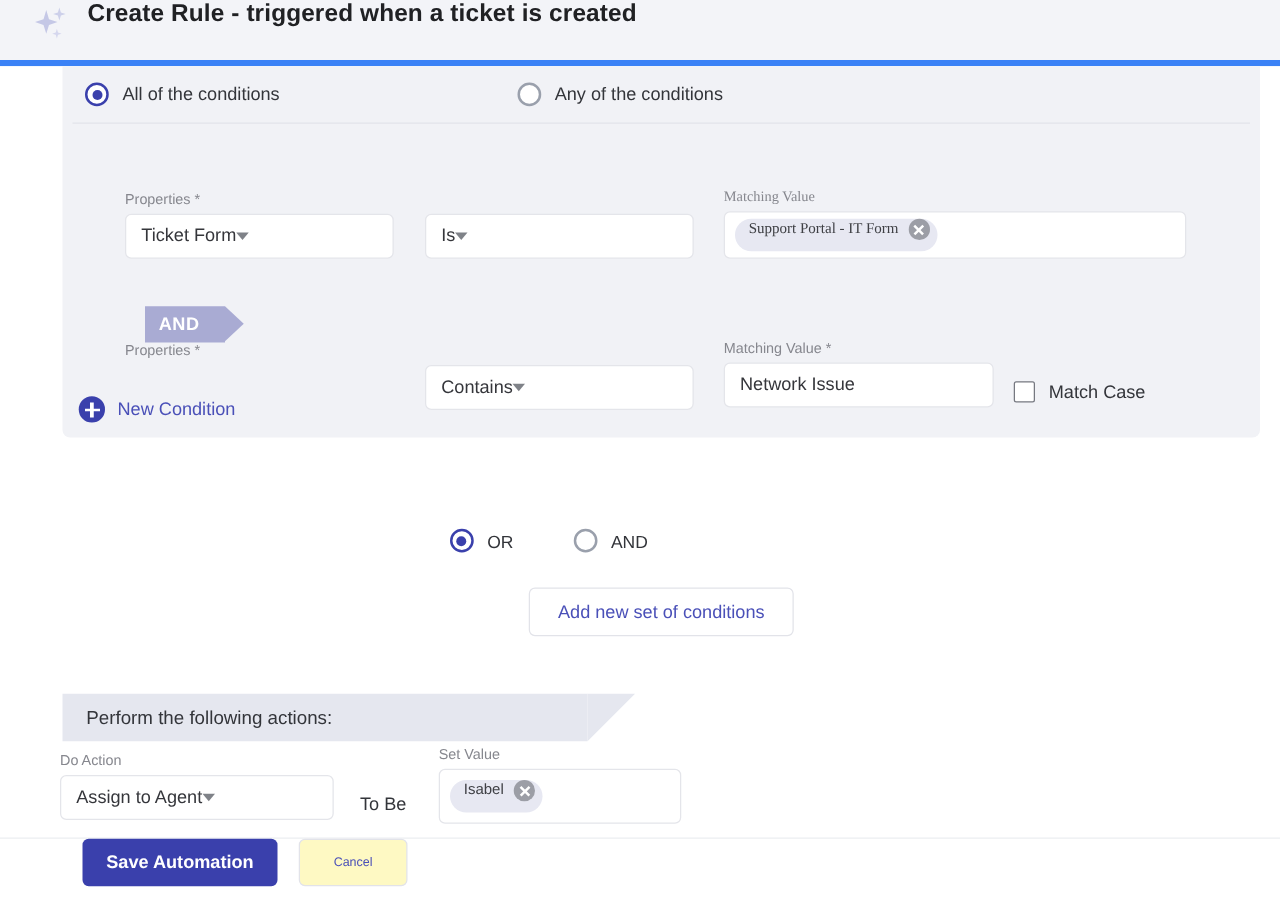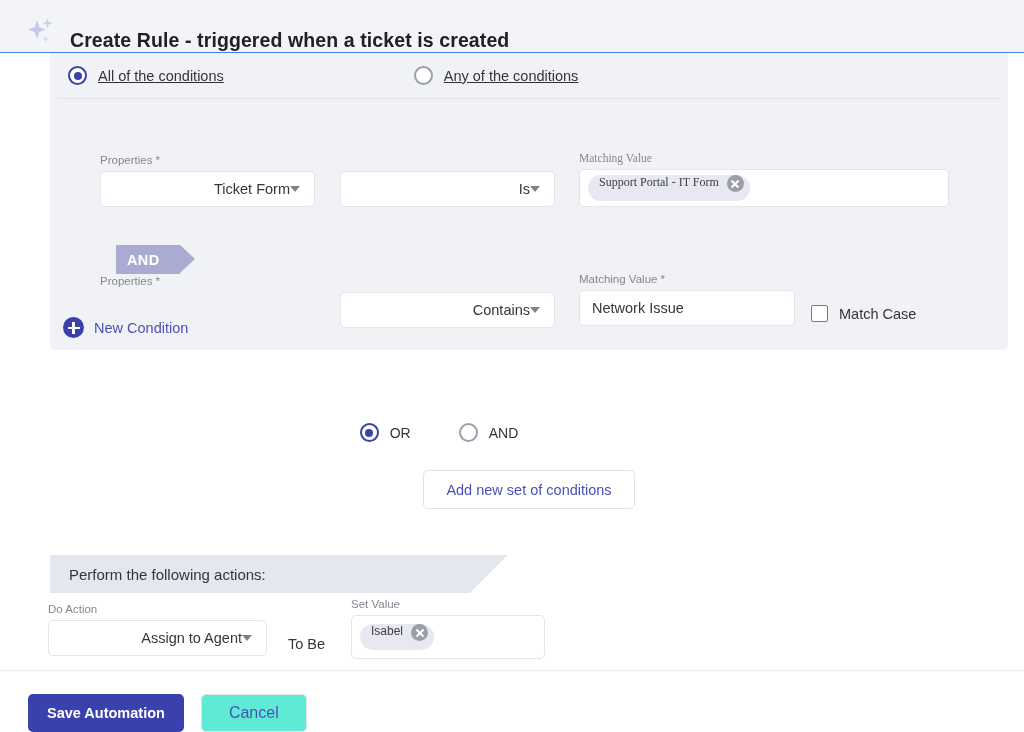--- a/index.html
+++ b/index.html
@@ -10,23 +10,23 @@
     font-family: "Liberation Sans", sans-serif;
     color: #2f3033;
     overflow: hidden;
   }
 
   
   .header {
     position: relative;
     height: 53px;
     background: #f3f4f8;
-    border-bottom: 1px solid #3b82f6;
+    border-bottom: 5px solid #3b82f6;
     display: flex;
-    align-items: flex-end;
+    align-items: flex-start;
     padding-left: 22px;
   }
   .sparkle-icon { width: 40px; height: 40px; flex: 0 0 40px; }
   .header-title {
     font-size: 19.5px;
     font-weight: bold;
     color: #202124;
     letter-spacing: .1px;
     margin-left: 8px;
     white-space: nowrap;
@@ -42,21 +42,20 @@
     background: #f1f2f6;
     border-radius: 0 0 6px 6px;
   }
   .match-type-row {
     display: flex;
     align-items: center;
     height: 46px;
     padding-left: 10px;
     border-bottom: 1px solid #e2e3ea;
     margin: 0 8px 0 8px;
-    text-decoration: underline;
   }
   .radio-opt { display: flex; align-items: center; cursor: pointer; }
   .radio-opt.second { margin-left: 190px; }
   .radio {
     width: 19px; height: 19px; border-radius: 50%;
     border: 2px solid #9aa0ac; background: #fff;
     position: relative; flex: 0 0 19px;
   }
   .radio.checked { border-color: #3a40ac; }
   .radio.checked::after {
@@ -74,21 +73,21 @@
   }
   .select-box, .text-box, .chip-box {
     background: #ffffff;
     border: 1px solid #e4e5ea;
     border-radius: 5px;
     height: 36px;
     display: flex; align-items: center;
     padding: 0 10px 0 12px;
     font-size: 14.5px; color: #35363b;
   }
-  .select-box { justify-content: flex-end; cursor: pointer; }
+  .select-box { justify-content: flex-start; cursor: pointer; }
   .caret {
     width: 0; height: 0;
     border-left: 5.5px solid transparent;
     border-right: 5.5px solid transparent;
     border-top: 6px solid #7f8288;
     margin-right: 4px;
   }
   .text-box { cursor: text; }
   .chip-box { height: 38px; padding-left: 8px; }
   .chip {
@@ -181,34 +180,34 @@
     border-right: 38px solid transparent;
   }
   .to-be {
     position: absolute; font-size: 14.5px; color: #33353a;
   }
 
   
   .footer {
     position: absolute; left: 0; top: 670px; width: 1024px; height: 62px;
     background: #fff; border-top: 1px solid #eceef1;
-    display: flex; align-items: flex-end; padding-left: 28px;
+    display: flex; align-items: flex-start; padding-left: 66px;
   }
   .btn-primary {
     background: #3a40ac; color: #fff; border: none; border-radius: 5px;
     height: 38px; padding: 0 19px;
     font-size: 14.5px; font-weight: bold;
     font-family: "Liberation Sans", sans-serif;
     cursor: pointer;
   }
   .btn-secondary {
-    background: #5eead4; color: #4a50b8;
+    background: #fef9c3; color: #4a50b8;
     border: 1px solid #e2e3e9; border-radius: 5px;
     height: 38px; padding: 0 27px;
-    font-size: 16px; margin-left: 17px;
+    font-size: 10px; margin-left: 17px;
     font-family: "Liberation Sans", sans-serif;
     cursor: pointer;
   }
 </style>
 </head>
 <body>
 
 <div class="header">
   <span class="sparkle-icon">
     <svg viewBox="0 0 40 40" width="40" height="40" aria-hidden="true">

